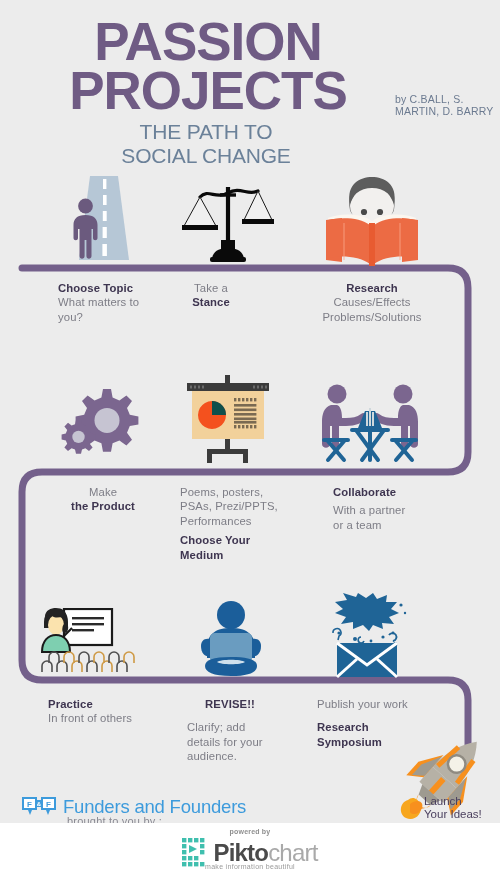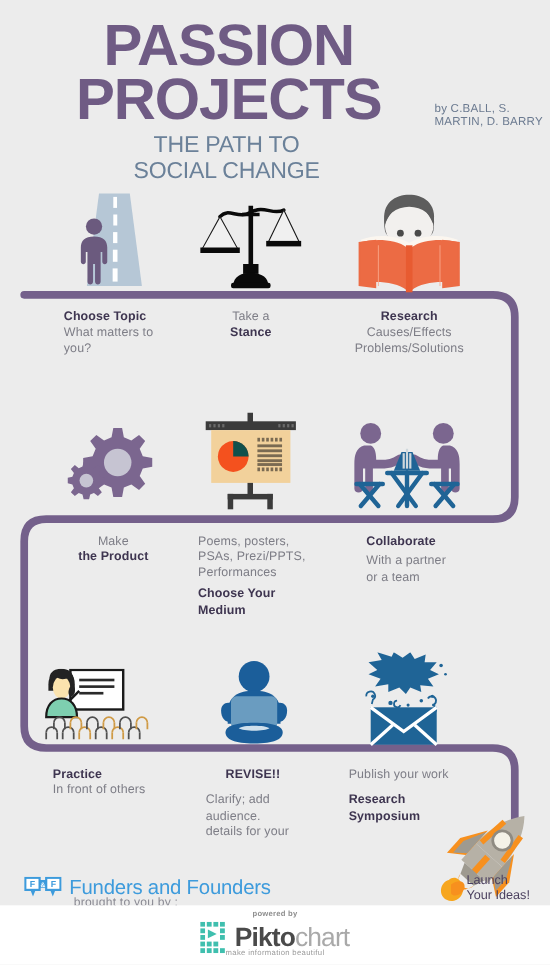--- a/index.html
+++ b/index.html
@@ -149,21 +149,21 @@
       <path d="M78 47 L78 84" fill="none"></path>
     </g>
   </svg>
 
   <div class="col abs cap cap-l" style="left:58px;top:281px;">
     <div class="strong">Choose Topic</div>
     <div>What matters to</div>
     <div>you?</div>
   </div>
 
-  <div class="col abs cap cap-c" style="left:153px;top:281px;">
+  <div class="col abs cap cap-c" style="left:136px;top:281px;">
     <div>Take a</div>
     <div class="strong">Stance</div>
   </div>
 
   <div class="col abs cap cap-c" style="left:297px;top:281px;">
     <div class="strong">Research</div>
     <div>Causes/Effects</div>
     <div>Problems/Solutions</div>
   </div>
 
@@ -372,22 +372,22 @@
   </svg>
 
   <div class="col abs cap cap-l" style="left:48px;top:697px;">
     <div class="strong">Practice</div>
     <div>In front of others</div>
   </div>
 
   <div class="col abs cap cap-c" style="left:155px;top:697px;">
     <div class="strong">REVISE!!</div>
     <div style="margin-top:9px;text-align:left;padding-left:32px;">Clarify; add</div>
+    <div style="text-align:left;padding-left:32px;">details for your</div>
     <div style="text-align:left;padding-left:32px;">audience.</div>
-    <div style="text-align:left;padding-left:32px;">details for your</div>
   </div>
 
   <div class="col abs cap cap-l" style="left:317px;top:697px;">
     <div>Publish your work</div>
     <div class="strong" style="margin-top:9px;">Research</div>
     <div class="strong">Symposium</div>
   </div>
 
   <svg class="abs" style="left:398px;top:728px;" width="96" height="96" viewBox="0 0 96 96">
     <g transform="rotate(42 48 48)">

